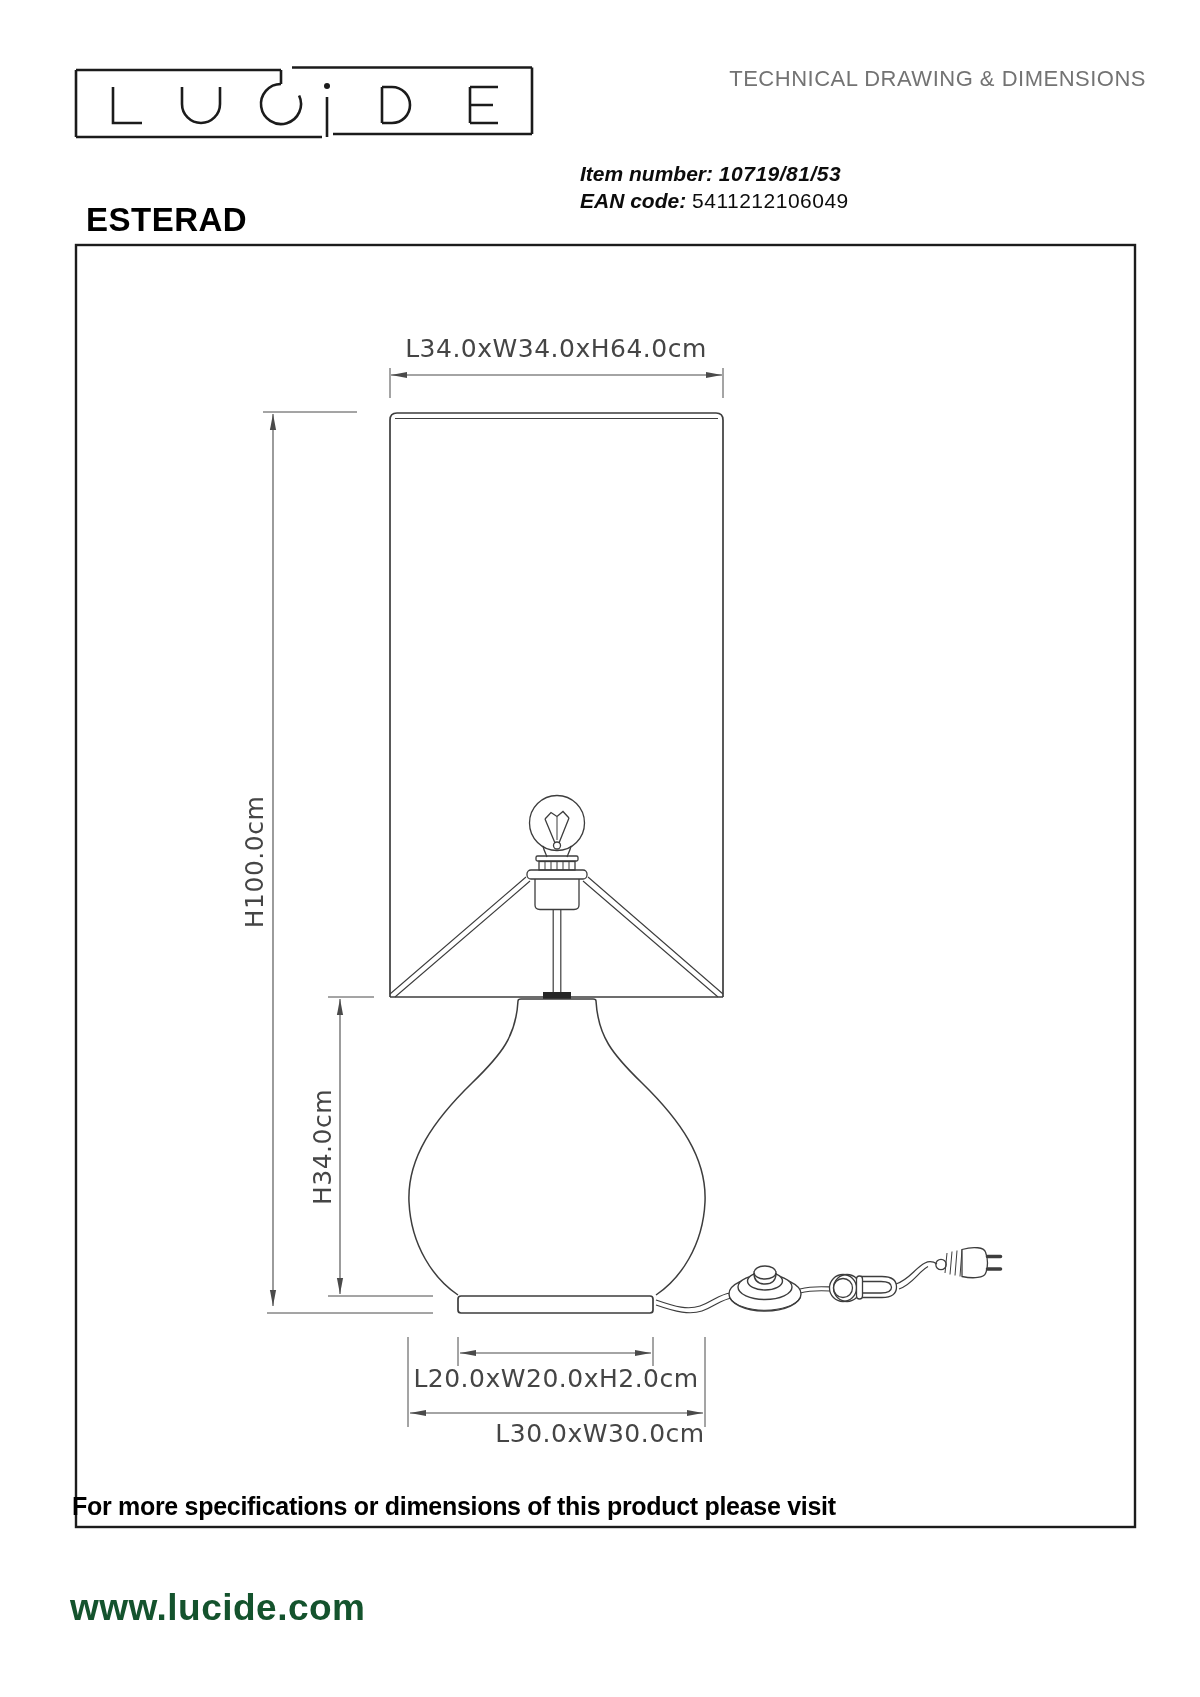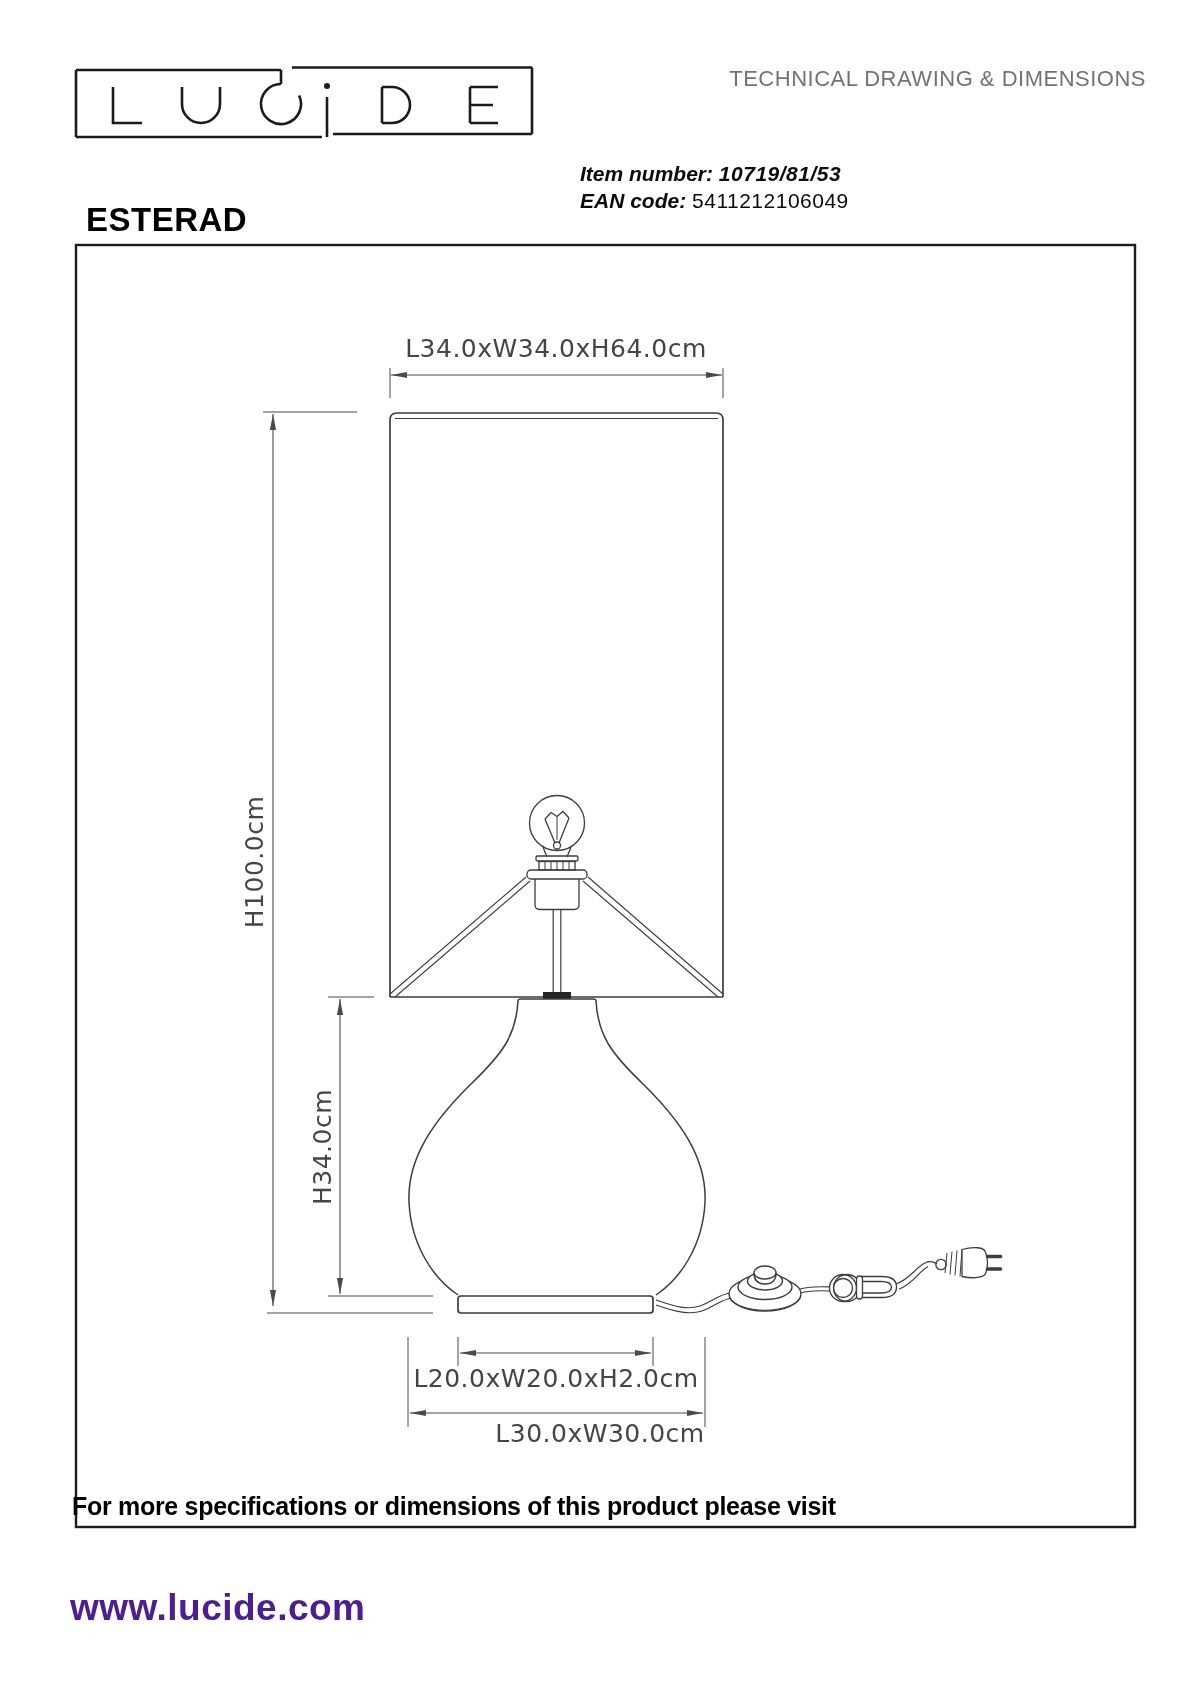--- a/index.html
+++ b/index.html
@@ -17,21 +17,21 @@
   .item-block{left:580px;top:160px;font-size:21px;color:#0c0c0c;line-height:27px;white-space:nowrap;}
   .item-block .b{font-weight:bold;font-style:italic;}
   .item-block .v{letter-spacing:.5px;}
   .dim{
     font-family:"DejaVu Sans",sans-serif;font-size:25px;color:#454545;
     letter-spacing:.5px;white-space:nowrap;font-weight:400;
   }
   .dim.center{transform:translateX(-50%);}
   .dim.rot{transform:translate(-50%,-50%) rotate(-90deg);}
   .footer-note{left:72px;top:1492px;font-size:25px;font-weight:bold;color:#000000;letter-spacing:-0.3px;white-space:nowrap;}
-  .footer-url{left:70px;top:1587px;font-size:37px;font-weight:bold;color:#4c1d95;letter-spacing:.5px;}
+  .footer-url{left:70px;top:1587px;font-size:37px;font-weight:bold;color:#14532d;letter-spacing:.5px;}
   svg{display:block;}
 </style>
 </head>
 <body>
 
 <div class="abs" style="left:60px;top:40px;width:480px;height:110px;" role="img" aria-label="LUCIDE">
   <svg width="480" height="110" viewBox="0 0 480 110">
     <g stroke="#1b1b1b" stroke-width="2.6" fill="none">
 
       <path d="M16,30 V97"></path>

